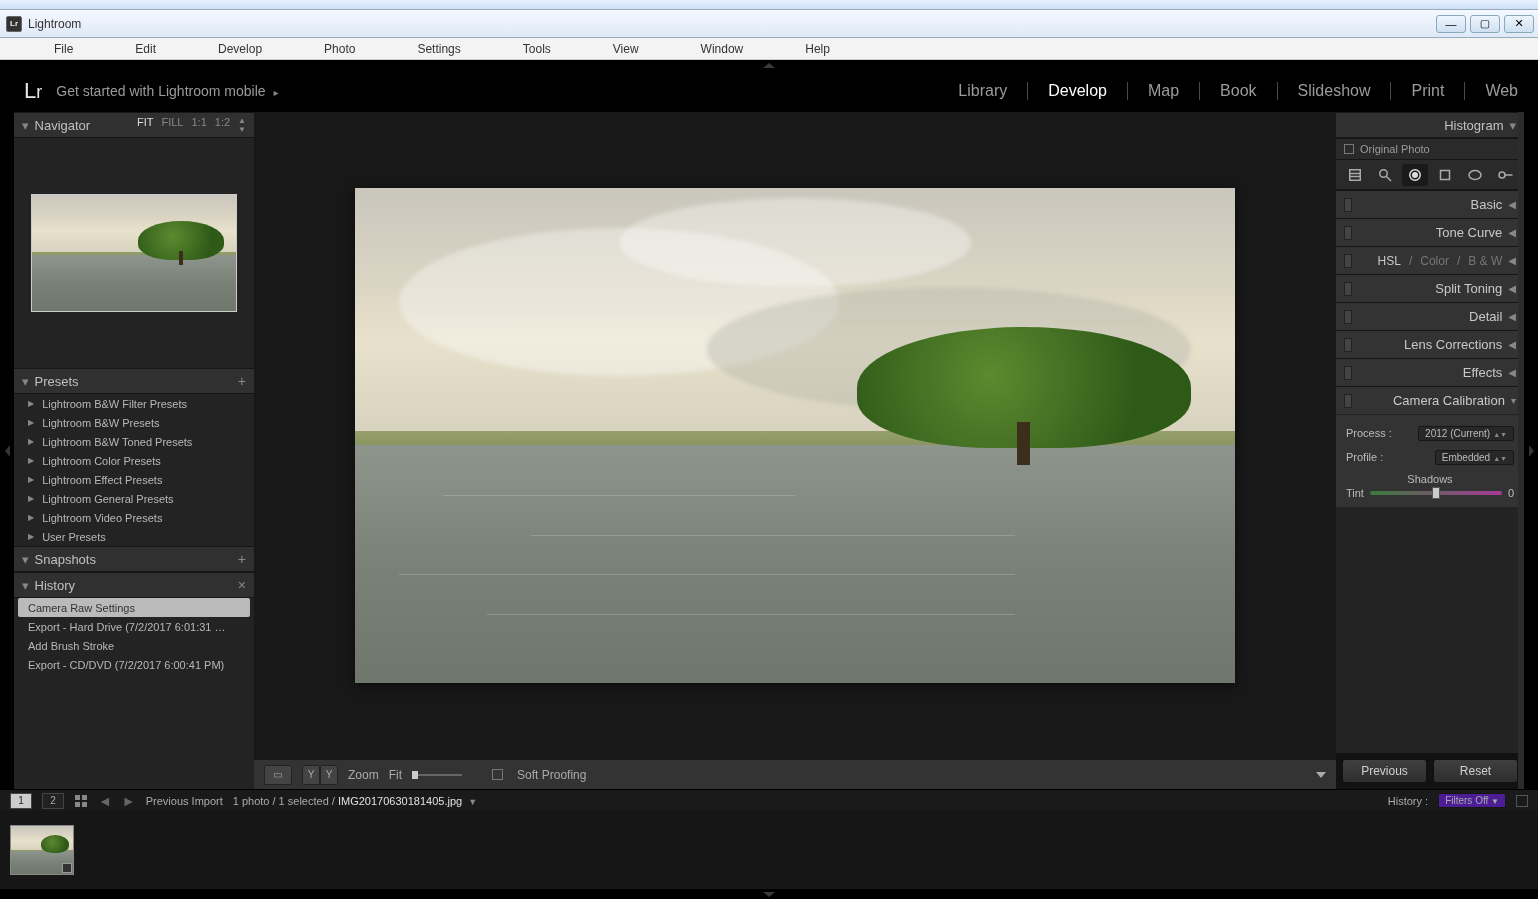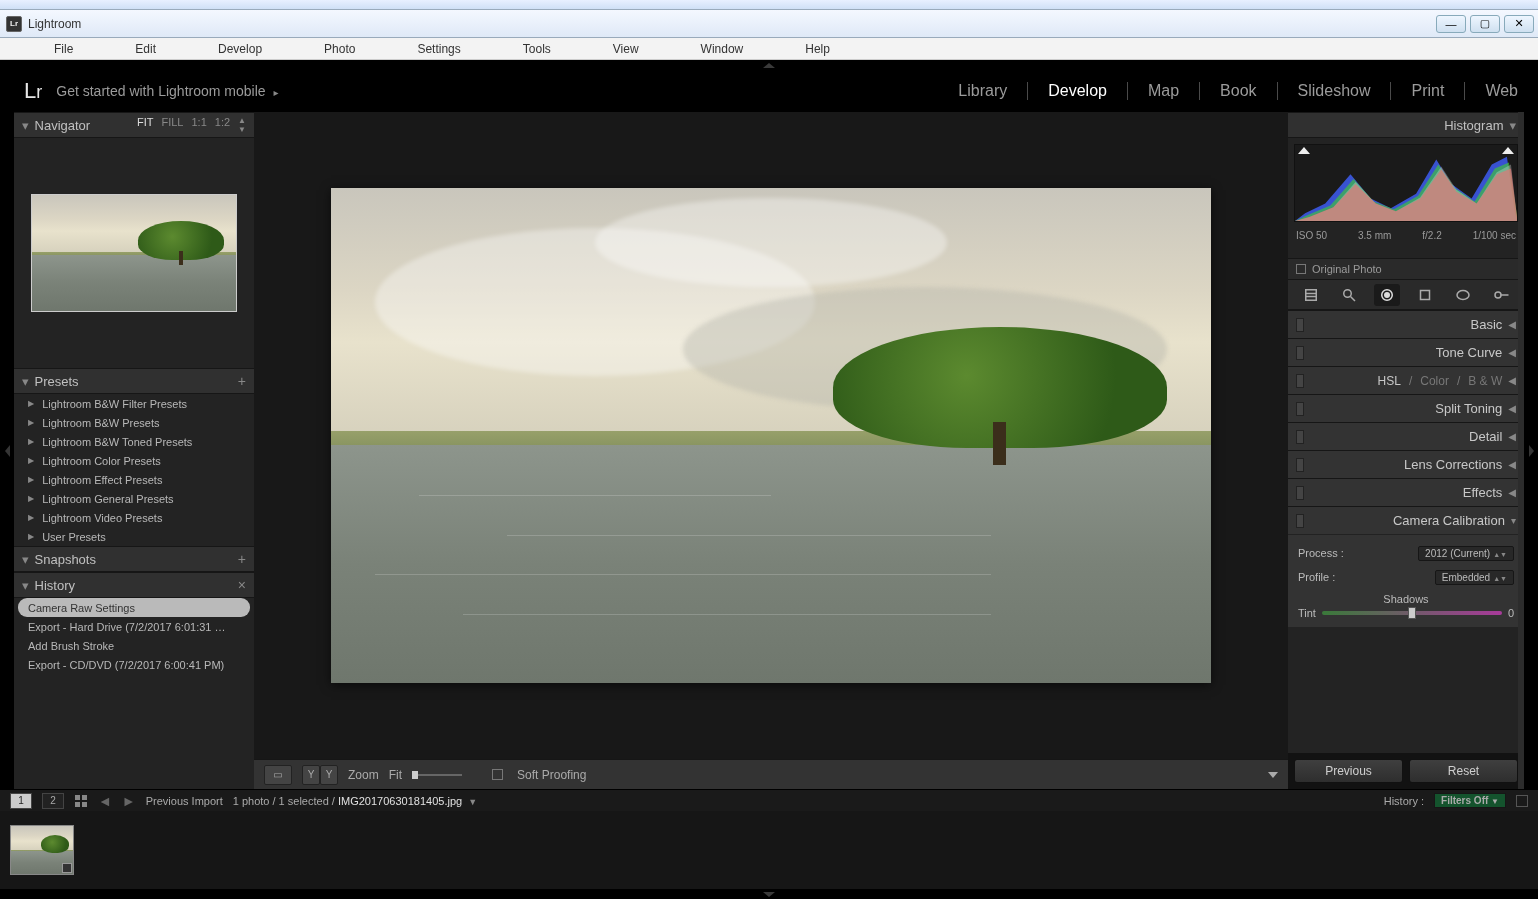--- a/index.html
+++ b/index.html
@@ -38,21 +38,21 @@
 .modules .sep { width: 1px; height: 18px; background: #4a4a4a; }
 
 
 .workspace { flex: 1; display: flex; min-height: 0; }
 .side-handle { width: 14px; background: #000; display: flex; align-items: center; justify-content: center; }
 .side-handle .caret { width: 0; height: 0; border-top: 6px solid transparent; border-bottom: 6px solid transparent; }
 .side-handle.left .caret { border-right: 5px solid #353535; }
 .side-handle.right .caret { border-left: 5px solid #353535; }
 
 .left-panel, .right-panel { width: 240px; background: #232323; display: flex; flex-direction: column; }
-.right-panel { width: 236px; }
+.right-panel { width: 188px; }
 
 .panel-header { height: 26px; background: #303030; border-top: 1px solid #161616; border-bottom: 1px solid #161616; display: flex; align-items: center; padding: 0 8px; font-size: 13px; color: #aaa; }
 .panel-header .arrow { color: #888; margin-right: 6px; }
 .panel-header .title { color: #c0c0c0; }
 .panel-header .spacer { flex: 1; }
 .panel-header .plus, .panel-header .x { color: #888; cursor: pointer; font-size: 14px; }
 
 
 .nav-zoom { display: flex; gap: 8px; font-size: 11px; color: #888; }
 .nav-zoom .active { color: #ddd; }
@@ -61,21 +61,21 @@
 .nav-thumb { width: 206px; height: 118px; border: 1px solid #ccc; background: #aab; overflow: hidden; position: relative; }
 
 
 .preset-list { background: #232323; }
 .preset-row { height: 19px; display: flex; align-items: center; padding-left: 14px; font-size: 11px; color: #b8b8b8; cursor: pointer; }
 .preset-row .tri { color: #888; font-size: 8px; margin-right: 8px; }
 
 
 .hist-list { background: #232323; }
 .hist-row { height: 19px; display: flex; align-items: center; padding-left: 14px; font-size: 11px; color: #b8b8b8; cursor: pointer; white-space: nowrap; overflow: hidden; }
-.hist-row.selected { background: #bababa; color: #333; margin: 0 4px; border-radius: 9px; padding-left: 10px; }
+.hist-row.selected { background: #bababa; color: #333; margin: 0 4px; border-radius: 2px; padding-left: 10px; }
 
 
 .left-buttons { display: flex; gap: 6px; padding: 6px 6px; background: #121212; margin-top: auto; }
 .left-buttons button, .right-buttons button { flex: 1; height: 24px; background: linear-gradient(#3f3f3f,#2e2e2e); border: 1px solid #111; color: #cfcfcf; font-size: 12px; border-radius: 3px; cursor: pointer; }
 
 
 .center { flex: 1; display: flex; flex-direction: column; background: #181818; }
 .canvas-wrap { flex: 1; display: flex; align-items: center; justify-content: center; background: #181818; }
 .photo { width: 880px; height: 495px; position: relative; box-shadow: 0 2px 10px rgba(0,0,0,0.6); background: #7d8a84; overflow: hidden; }
 .toolbar { height: 30px; background: #333; display: flex; align-items: center; padding: 0 10px; gap: 10px; font-size: 12px; color: #aaa; border-top: 1px solid #161616; }
@@ -120,21 +120,21 @@
 
 .right-buttons { display: flex; gap: 6px; padding: 6px 6px; background: #121212; margin-top: auto; }
 
 
 .strip-bar { height: 22px; background: #1a1a1a; display: flex; align-items: center; font-size: 11px; color: #aaa; padding: 0 10px; gap: 10px; border-top: 1px solid #000;}
 .strip-bar .monbtn { width: 22px; height: 16px; border: 1px solid #444; background: #222; display: flex; align-items: center; justify-content: center; font-size: 10px; cursor: pointer; color: #aaa; }
 .strip-bar .monbtn.active { background: #ccc; color: #222; }
 .strip-bar .grid-icon { width: 14px; height: 14px; display: inline-block; }
 .strip-bar .arrow-btn { color: #666; cursor: pointer; font-size: 14px; }
 .strip-bar .spacer { flex: 1; }
-.strip-bar .filter-sel { background: #14532d; border: 1px solid #161616; padding: 1px 6px; font-size: 10px; cursor: pointer; font-weight: bold; }
+.strip-bar .filter-sel { background: #4c1d95; border: 1px solid #161616; padding: 1px 6px; font-size: 10px; cursor: pointer; }
 .strip-bar .lock { width: 12px; height: 12px; border: 1px solid #555; }
 .path .fname { color: #e0e0e0; }
 
 .filmstrip { height: 78px; background: #161616; display: flex; align-items: center; padding: 0 10px; }
 .film-thumb { width: 64px; height: 50px; border: 1px solid #888; background: #9aa; position: relative; }
 .film-thumb .badge { position:absolute; right:1px; bottom:1px; width:10px; height:10px; background:#333; border:1px solid #999; }
 
 
 .sky { position:absolute; inset:0 0 48% 0; background: linear-gradient(#c9c6bc,#dcd6c4 40%,#e8e2cc 60%,#d5d0bc); }
 .cloud { position:absolute; border-radius:50%; filter: blur(2px); background: rgba(255,255,255,0.35); }
@@ -327,36 +327,20 @@
         <span class="tb-check"></span>
         <span>Soft Proofing</span>
         <div class="tb-caret"></div>
       </div>
     </div>
 
     <div class="right-panel" style="position:relative">
       <div class="panel-header" style="justify-content:flex-end">
         <span class="title">Histogram</span>
         <span class="arrow" style="margin:0 0 0 6px">▾</span>
-      </div>
-      <div class="hist-panel">
-        <div class="clip-tri left"></div>
-        <div class="clip-tri right"></div>
-        <svg class="histogram-svg" viewBox="0 0 220 78" preserveAspectRatio="none">
-          <path class="hist-svg" d="M0,78 L10,70 30,60 55,30 75,55 95,65 120,50 140,15 155,40 175,55 195,20 210,12 218,70 220,78 Z" fill="#4060ff" opacity="0.8"></path>
-          <path d="M0,78 L12,72 35,62 58,35 78,58 98,66 122,52 142,20 158,44 178,58 198,24 212,18 220,72 220,78 Z" fill="#40c040" opacity="0.7"></path>
-          <path d="M0,78 L14,74 38,64 60,40 80,60 100,68 124,55 145,25 160,48 180,60 200,30 214,24 220,74 220,78 Z" fill="#e04040" opacity="0.7"></path>
-          <path d="M0,78 L14,74 38,64 60,38 80,60 100,68 124,54 145,22 160,46 180,60 200,28 214,20 220,74 220,78 Z" fill="#dddddd" opacity="0.35"></path>
-        </svg>
-        <div class="exif">
-          <span>ISO 50</span>
-          <span>3.5 mm</span>
-          <span>f/2.2</span>
-          <span>1/100 sec</span>
-        </div>
       </div>
       <div class="orig-row">
         <span class="sq"></span>
         <span>Original Photo</span>
       </div>
 
       <div class="tool-strip">
         <div class="tool">
             <svg viewBox="0 0 24 24" fill="none" stroke="#aaa" stroke-width="2">
               <rect x="5" y="5" width="14" height="14"></rect>

